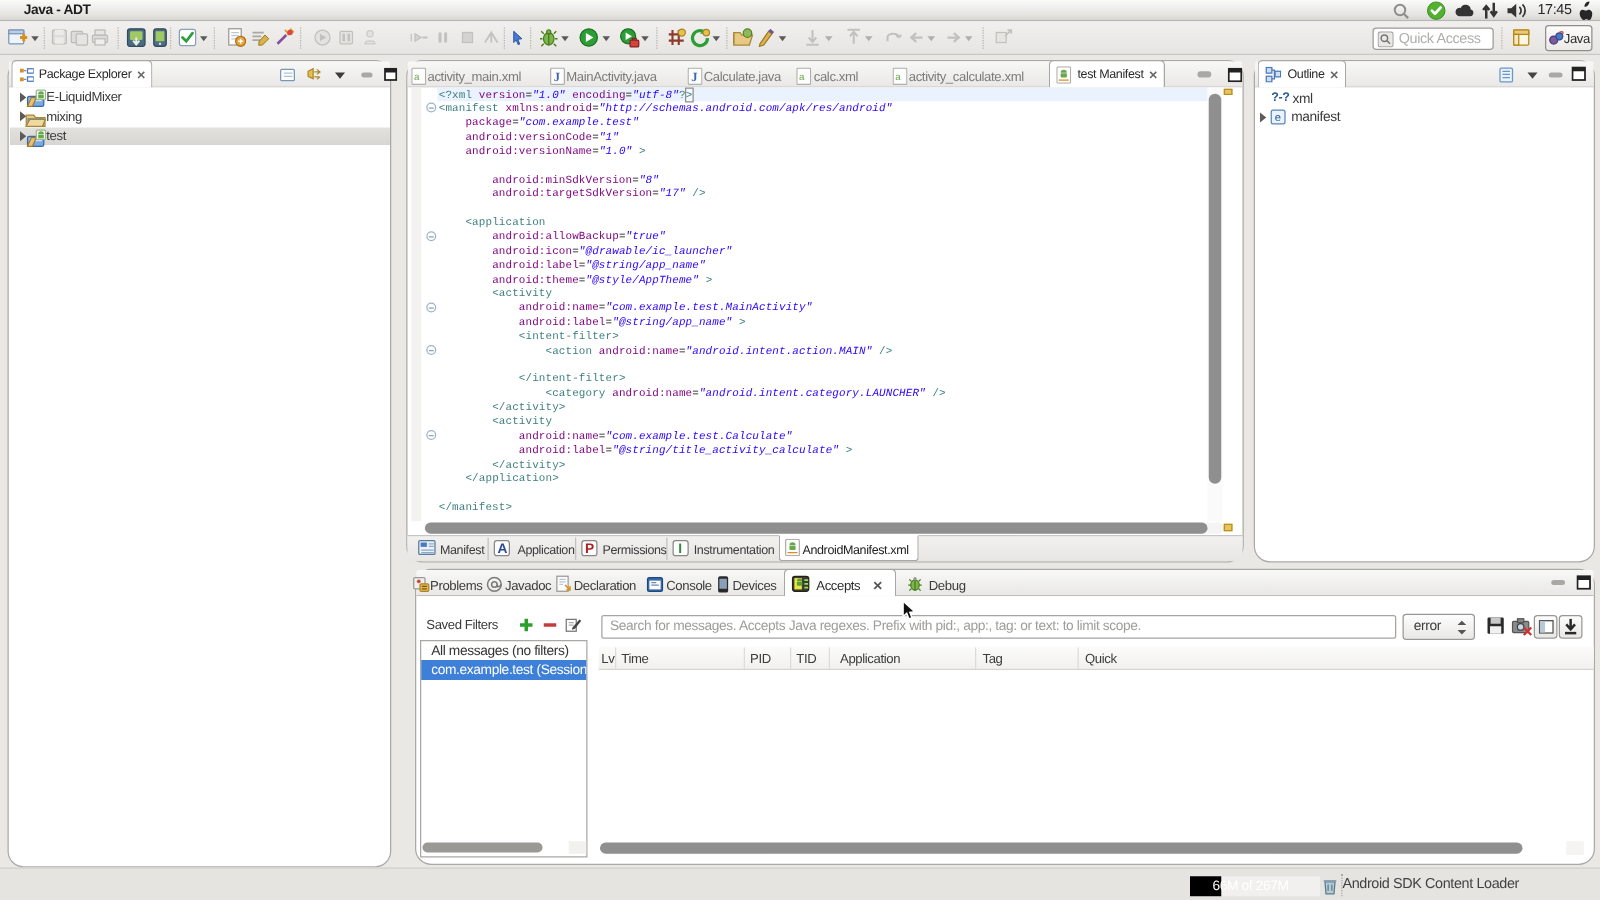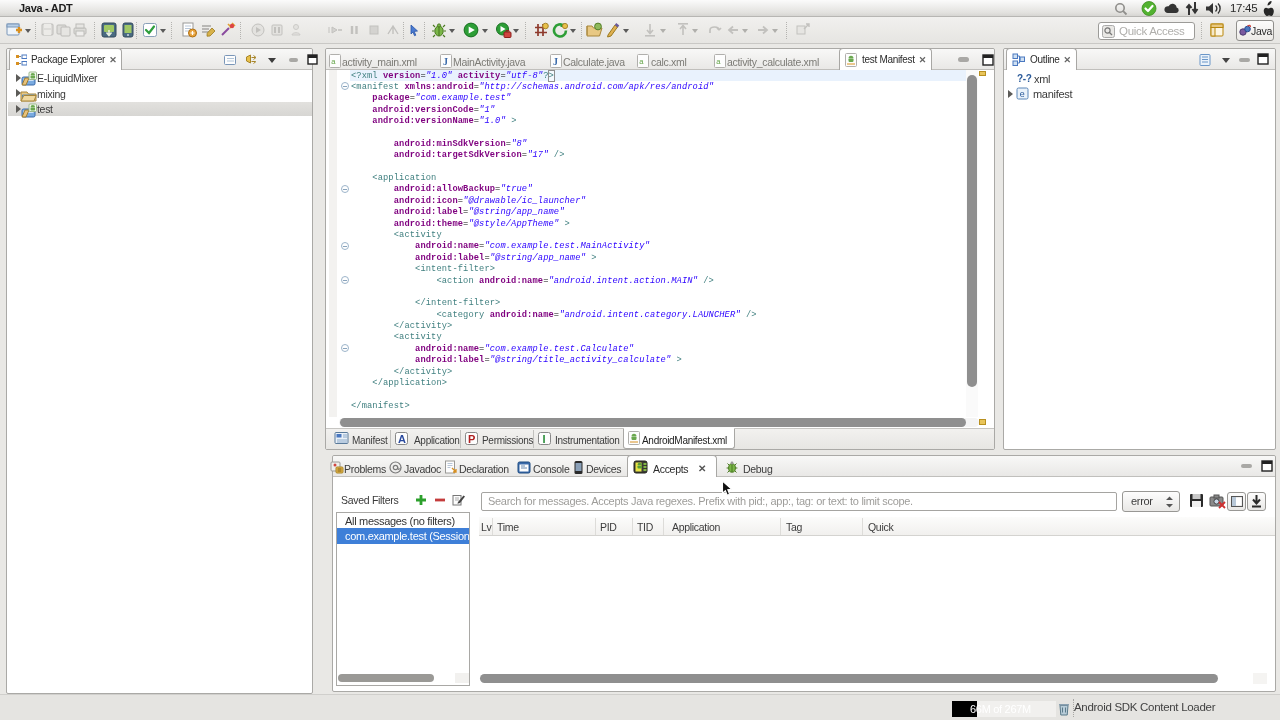--- a/index.html
+++ b/index.html
@@ -6,31 +6,31 @@
 .abs{position:absolute}
 
 #titlebar{position:absolute;left:0;top:0;width:1280px;height:17px;background:linear-gradient(#fbfbfb,#e2e1de 80%,#d6d5d2);border-bottom:1px solid #b7b6b3}
 #titlebar .title{position:absolute;left:19px;top:2px;font-size:11px;font-weight:bold;color:#1d1d1d}
 
 #toolbar{position:absolute;left:0;top:17px;width:1280px;height:27px;background:linear-gradient(#f1f0ee,#e6e5e2);border-bottom:1px solid #c9c8c5}
 .tsep{position:absolute;top:5px;height:17px;width:1px;border-left:1px dotted #b4b3b0}
 .darr{position:absolute;width:0;height:0;border-left:3px solid transparent;border-right:3px solid transparent;border-top:4px solid #5a5a5a;top:12px}
 .darr.dis{border-top-color:#b0afac}
 
-.panel{position:absolute;background:#fff;border:1px solid #aaa9a6;border-radius:2px}
+.panel{position:absolute;background:#fff;border:1px solid #aaa9a6;border-radius:13px}
 .phead{position:absolute;left:0;top:0;right:0;height:21px;background:linear-gradient(#f8f8f7,#e9e8e6);border-bottom:1px solid #c0bfbc;border-radius:2px 2px 0 0}
 .atab{position:absolute;top:-1px;height:22px;background:#fff;border:1px solid #a8a7a4;border-bottom:none;border-radius:4px 4px 0 0;display:flex;align-items:center;padding:0 5px;font-size:10px;color:#2b2b2b;white-space:nowrap}
 .atab .x{margin-left:4px;color:#666;font-size:9px;font-weight:bold}
 
 .itab{position:absolute;top:4px;height:17px;display:flex;align-items:center;font-size:10.5px;color:#7c7b76;gap:4px}
 
 .cl{height:11.4px;white-space:pre}
 #code{position:absolute;font-family:"Liberation Mono",monospace;font-size:8.74px;line-height:11.4px;color:#000;letter-spacing:0.095px}
 #code .t{color:#3f7f7f;font-weight:normal}
-#code .a{color:#7f007f;font-weight:bold}
+#code .a{color:#7f007f;font-weight:normal}
 #code .v{color:#2a00ff;font-style:italic}
 .fold{position:absolute;width:8px;height:8px;border:1px solid #9cb4ca;border-radius:50%;background:#fff}
 .fold:after{content:"";position:absolute;left:1px;right:1px;top:3px;height:1px;background:#8aa4bc}
 
 .sthumb{position:absolute;background:#8f8f8f;border-radius:5px}
 .tw{position:absolute;width:0;height:0;border-top:4px solid transparent;border-bottom:4px solid transparent;border-left:5px solid #5c5b58}
 
 .colhead{font-size:10.5px;color:#3c3c3c}
 .btab{font-size:10px;color:#3c3c3c}
 .btn{position:absolute;border:1px solid #989794;border-radius:3px;background:linear-gradient(#fdfdfd,#e9e8e6)}
@@ -333,21 +333,21 @@
       <rect x="1" y="1" width="10" height="10" fill="#fff" stroke="#222" stroke-width="1.4"></rect>
       <rect x="1" y="1" width="10" height="3" fill="#222"></rect>
     </svg>
 
 <span class="abs" style="left:3px;top:21px;width:8px;height:347px;background:#f3f2f0"></span>
 
 <span class="abs" style="left:24px;top:21px;width:616px;height:11.4px;background:#e9f2fd"></span>
 <span class="abs" style="left:222px;top:21px;width:7px;height:11.5px;border:1px solid #8f8f8f;background:rgba(255,255,255,.55)"></span>
 
 <div id="code" style="left:25px;top:21.5px;width:615px;overflow:hidden">
-<div class="cl"><b class="t">&lt;?xml</b> <b class="a">version</b>=<i class="v">"1.0"</i> <b class="a">activity</b>=<i class="v">"utf-8"</i><b class="t">?&gt;</b></div>
+<div class="cl"><b class="t">&lt;?xml</b> <b class="a">version</b>=<i class="v">"1.0"</i> <b class="a">encoding</b>=<i class="v">"utf-8"</i><b class="t">?&gt;</b></div>
 <div class="cl"><b class="t">&lt;manifest</b> <b class="a">xmlns:android</b>=<i class="v">"http://schemas.android.com/apk/res/android"</i></div>
 <div class="cl">    <b class="a">package</b>=<i class="v">"com.example.test"</i></div>
 <div class="cl">    <b class="a">android:versionCode</b>=<i class="v">"1"</i></div>
 <div class="cl">    <b class="a">android:versionName</b>=<i class="v">"1.0"</i> <b class="t">&gt;</b></div>
 <div class="cl"></div>
 <div class="cl">        <b class="a">android:minSdkVersion</b>=<i class="v">"8"</i></div>
 <div class="cl">        <b class="a">android:targetSdkVersion</b>=<i class="v">"17"</i> <b class="t">/&gt;</b></div>
 <div class="cl"></div>
 <div class="cl">    <b class="t">&lt;application</b></div>
 <div class="cl">        <b class="a">android:allowBackup</b>=<i class="v">"true"</i></div>

